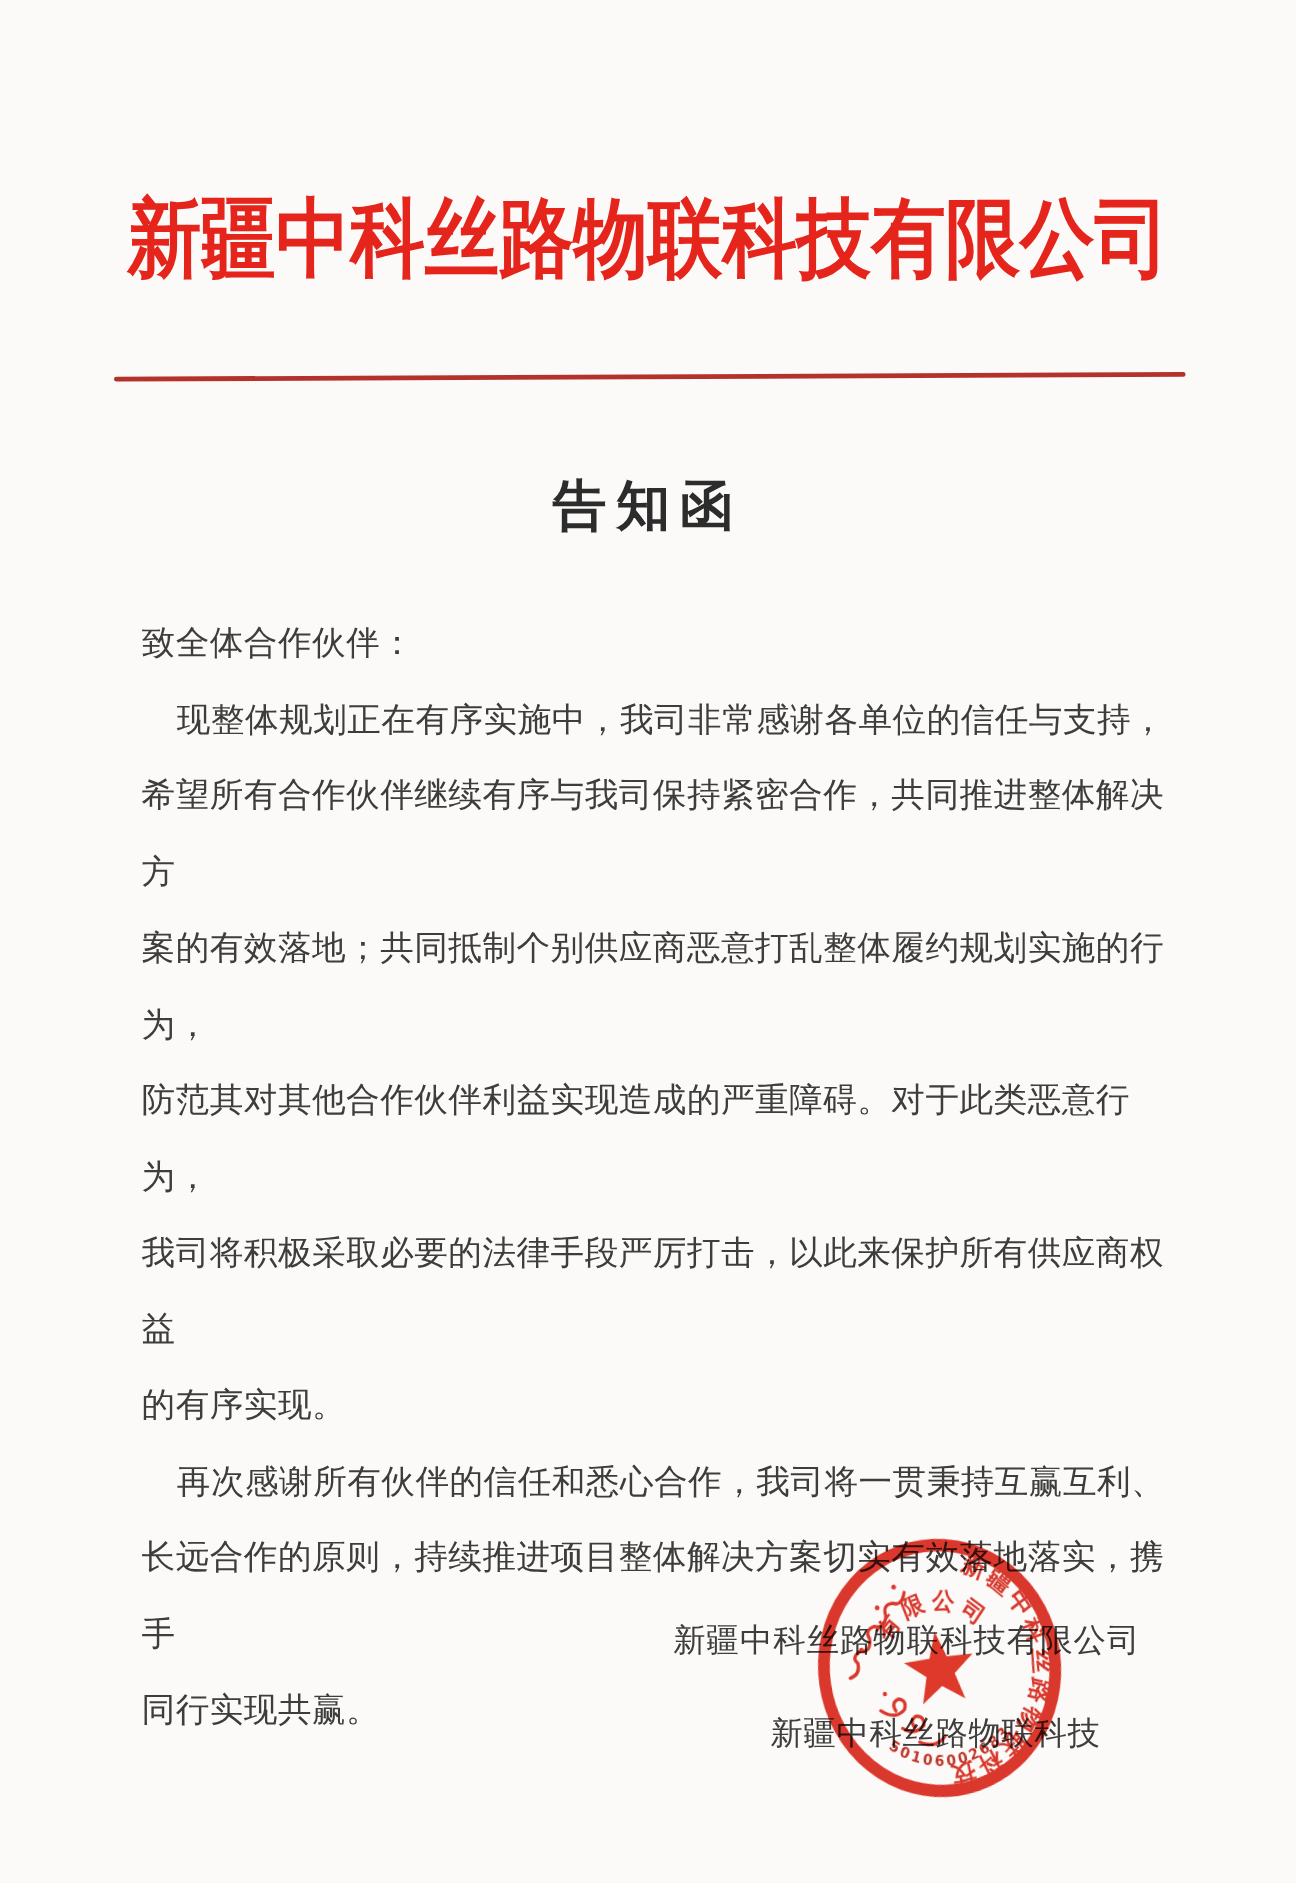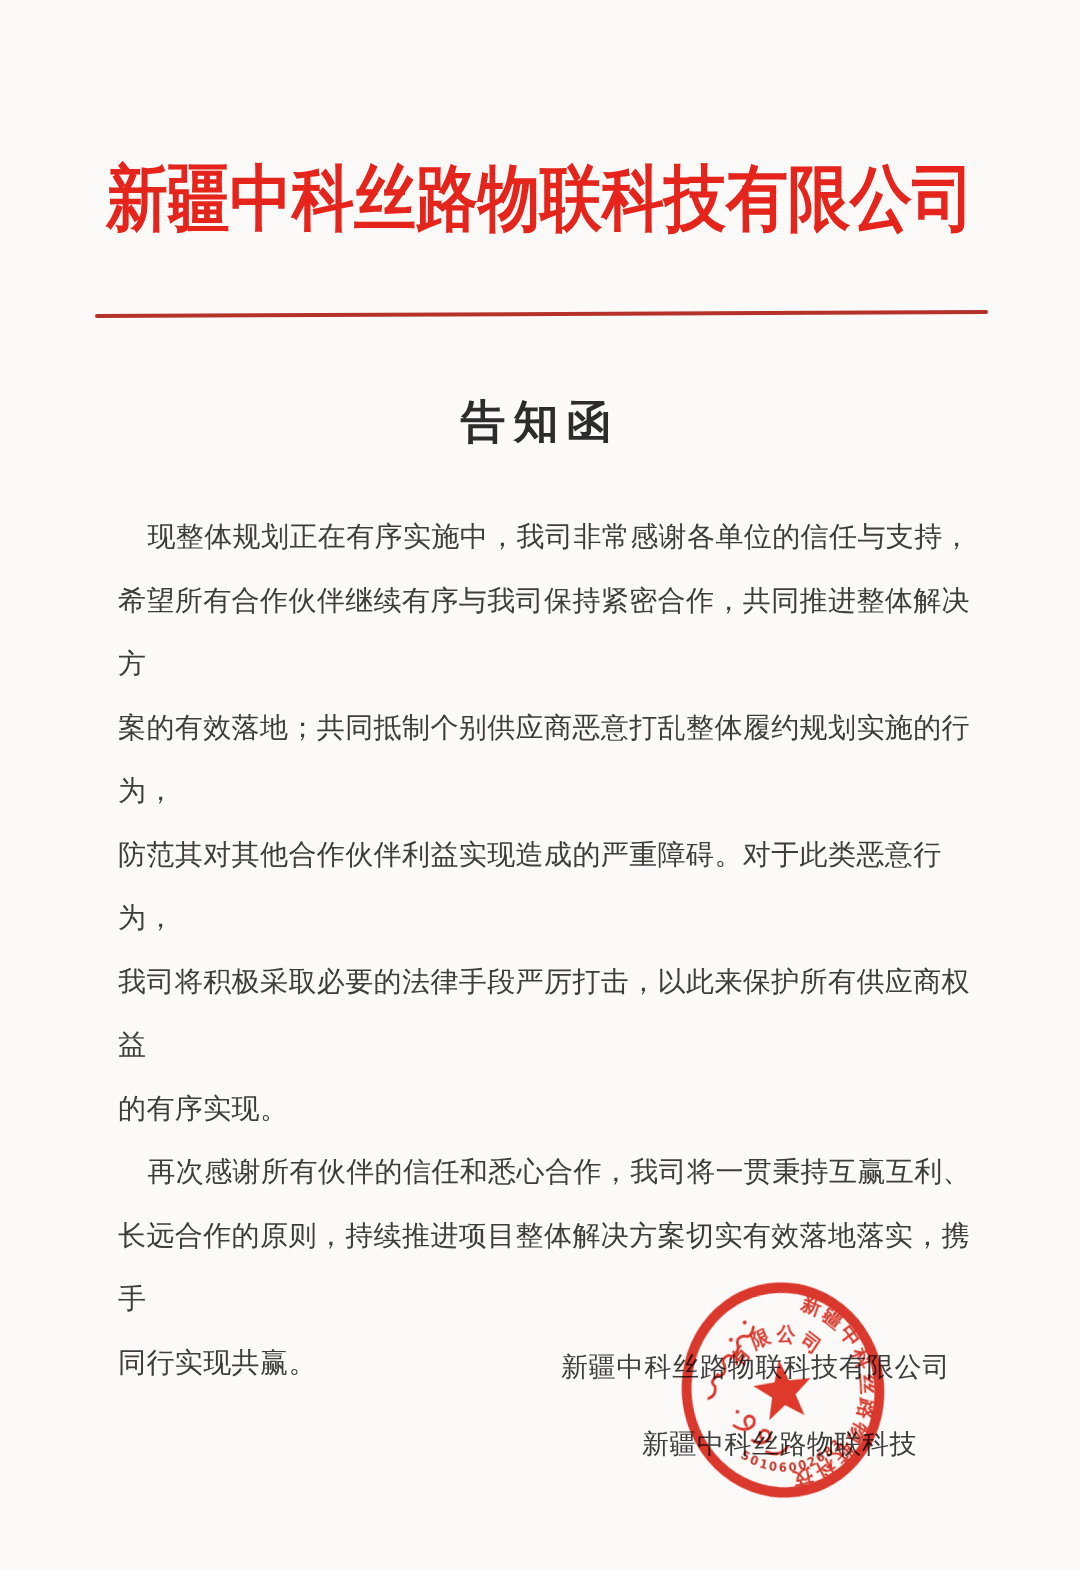--- a/index.html
+++ b/index.html
@@ -77,20 +77,21 @@
 
 <div class="page">
 
   <h1 class="company">新疆中科丝路物联科技有限公司</h1>
 
   <div class="rule"></div>
 
   <h2 class="title">告知函</h2>
 
   <div class="body">
+    <p class="salutation">致全体合作伙伴：</p>
     <p class="para">现整体规划正在有序实施中，我司非常感谢各单位的信任与支持，
 希望所有合作伙伴继续有序与我司保持紧密合作，共同推进整体解决方
 案的有效落地；共同抵制个别供应商恶意打乱整体履约规划实施的行为，
 防范其对其他合作伙伴利益实现造成的严重障碍。对于此类恶意行为，
 我司将积极采取必要的法律手段严厉打击，以此来保护所有供应商权益
 的有序实现。</p>
     <p class="para">再次感谢所有伙伴的信任和悉心合作，我司将一贯秉持互赢互利、
 长远合作的原则，持续推进项目整体解决方案切实有效落地落实，携手
 同行实现共赢。</p>
   </div>

